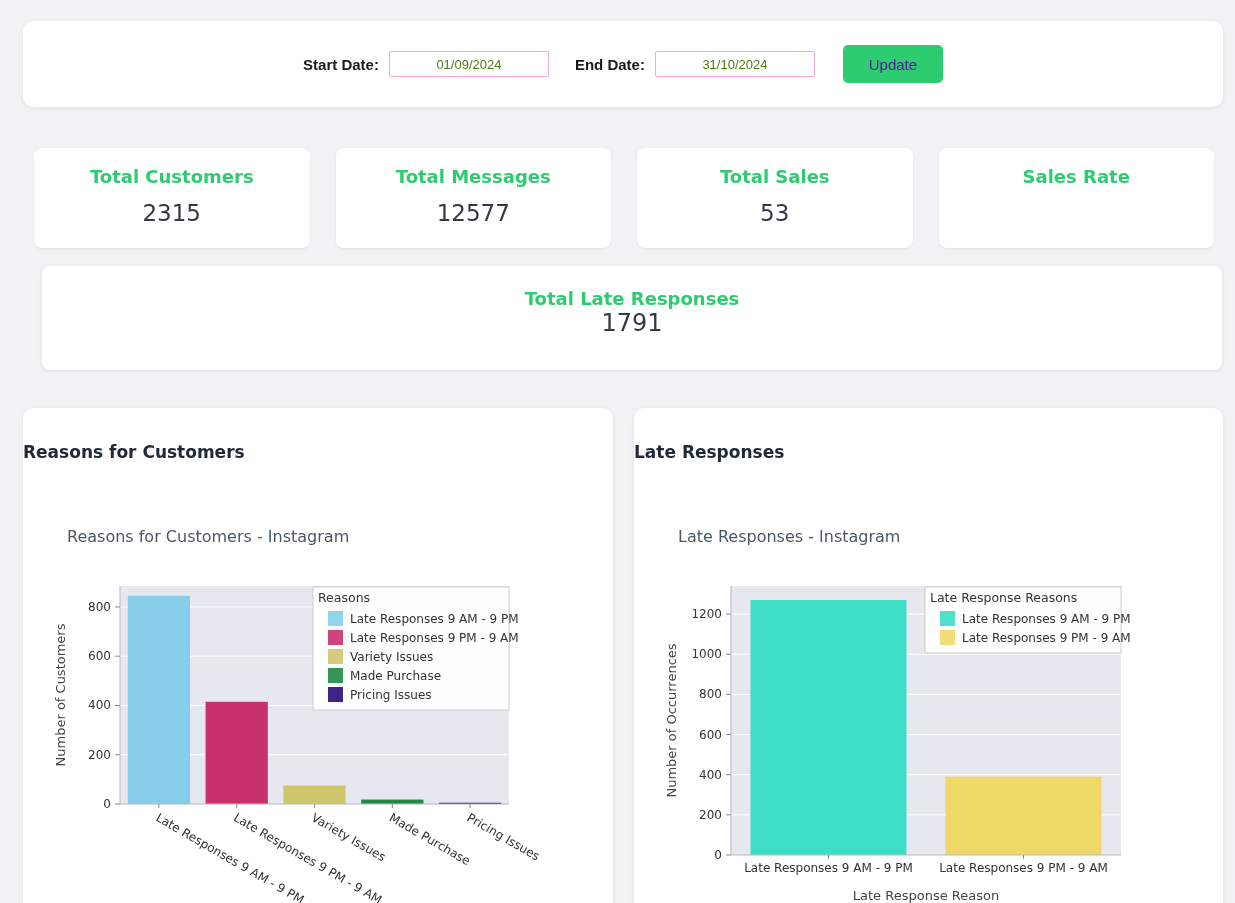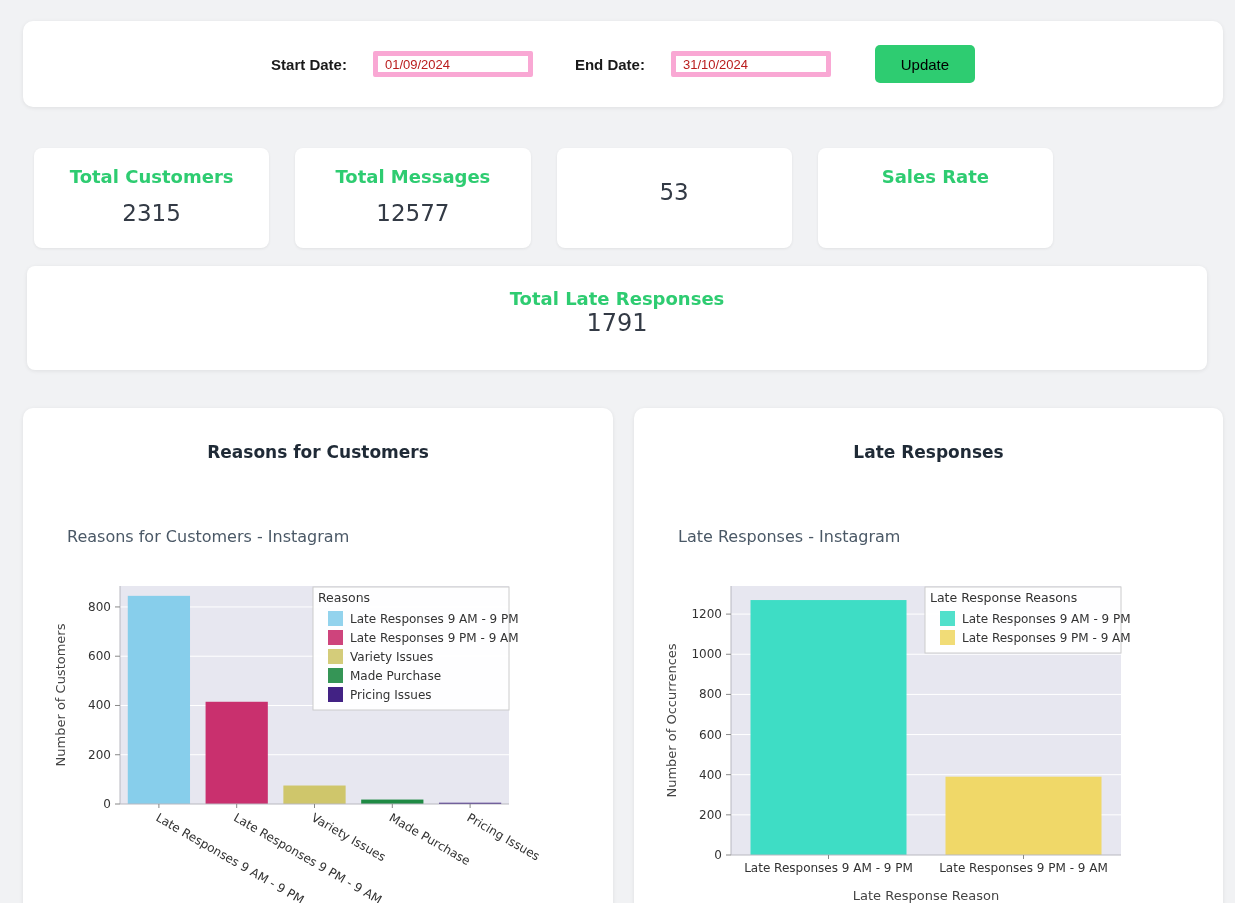--- a/index.html
+++ b/index.html
@@ -7,70 +7,69 @@
   body {
     background: #f1f2f4;
     font-family: "DejaVu Sans", "Liberation Sans", sans-serif;
     position: relative;
   }
   .card {
     background: #ffffff;
     border-radius: 10px;
     box-shadow: 0 1px 4px rgba(0,0,0,0.08);
     position: absolute;
-    gap: 16px;
   }
   
   .filter-card {
     left: 23px; top: 21px; width: 1200px; height: 86px;
     display: flex; align-items: center; justify-content: center;
   }
   .filter-label {
     font-family: "Liberation Sans", sans-serif;
     font-weight: bold; font-size: 15px; color: #1a1a1a;
     margin-right: 10px;
   }
   .date-input {
     width: 160px; height: 26px;
-    border: 5px solid #f9a8d4; border-radius: 2px;
-    font-size: 13px; padding: 2px 7px; color: #b91c1c;
+    border: 1px solid #f9a8d4; border-radius: 2px;
+    font-size: 13px; padding: 2px 7px; color: #4d7c0f;
     font-family: "Liberation Sans", sans-serif;
-    margin-right: 26px; background: #fff;
+    margin-right: 26px; background: #fff; text-align: center;
   }
   .update-btn {
     width: 100px; height: 38px; border: none; border-radius: 5px;
-    background: var(--green); color: #000000;
+    background: var(--green); color: #4c1d95;
     font-size: 15px; cursor: pointer; margin-left: 2px;
     font-family: "Liberation Sans", sans-serif;
   }
   
   .stats-row {
-    position: absolute; left: 34px; top: 148px; width: 1019px;
+    position: absolute; left: 34px; top: 148px; width: 1180px;
     display: flex; gap: 26px;
   }
   .stat-card {
     flex: 1; background: #fff; border-radius: 8px; height: 100px;
     box-shadow: 0 1px 3px rgba(0,0,0,0.07); text-align: center;
     padding-top: 18px;
   }
   .stat-title { color: var(--green); font-weight: bold; font-size: 18px; }
   .stat-value { color: var(--valueText); font-size: 23px; margin-top: 13px; }
   
   .wide-card {
-    left: 27px; top: 266px; width: 1180px; height: 104px;
+    left: 42px; top: 266px; width: 1180px; height: 104px;
     border-radius: 8px; text-align: center; padding-top: 22px;
   }
   .wide-title { color: var(--green); font-weight: bold; font-size: 18px; }
   .wide-value { color: var(--valueText); font-size: 24px; }
   
   .chart-card { top: 408px; height: 600px; border-radius: 10px; }
   .chart-card-left  { left: 23px;  width: 590px; }
   .chart-card-right { left: 634px; width: 589px; }
   .panel-title {
-    padding-top: 34px; text-align: center;
+    padding-top: 34px; 
     font-weight: bold; font-size: 17px; color: var(--panelTitle);
   }
   svg.chart {
     display: block; margin-top: 56px; margin-left: 26px;
     font-family: "DejaVu Sans", sans-serif;
   }
 </style>
 </head>
 <body>
 
@@ -85,20 +84,21 @@
 <div class="stats-row">
   <div class="stat-card">
     <div class="stat-title">Total Customers</div>
     <div class="stat-value">2315</div>
   </div>
   <div class="stat-card">
     <div class="stat-title">Total Messages</div>
     <div class="stat-value">12577</div>
   </div>
   <div class="stat-card">
+    <div class="stat-title">Total Sales</div>
     <div class="stat-value">53</div>
   </div>
   <div class="stat-card">
     <div class="stat-title">Sales Rate</div>
   </div>
 </div>
 
 <div class="card wide-card">
   <div class="wide-title">Total Late Responses</div>
   <div class="wide-value">1791</div>

